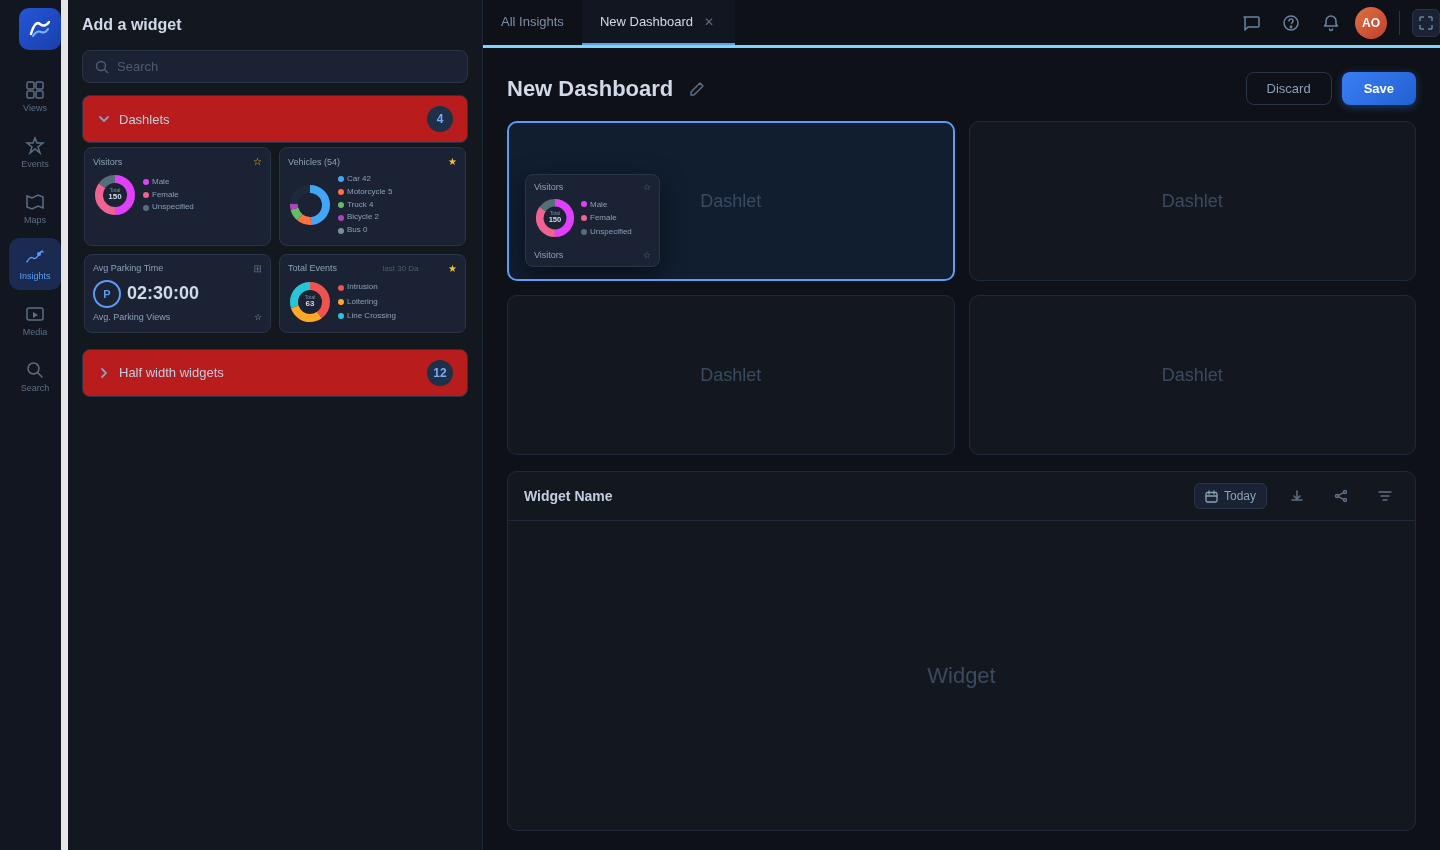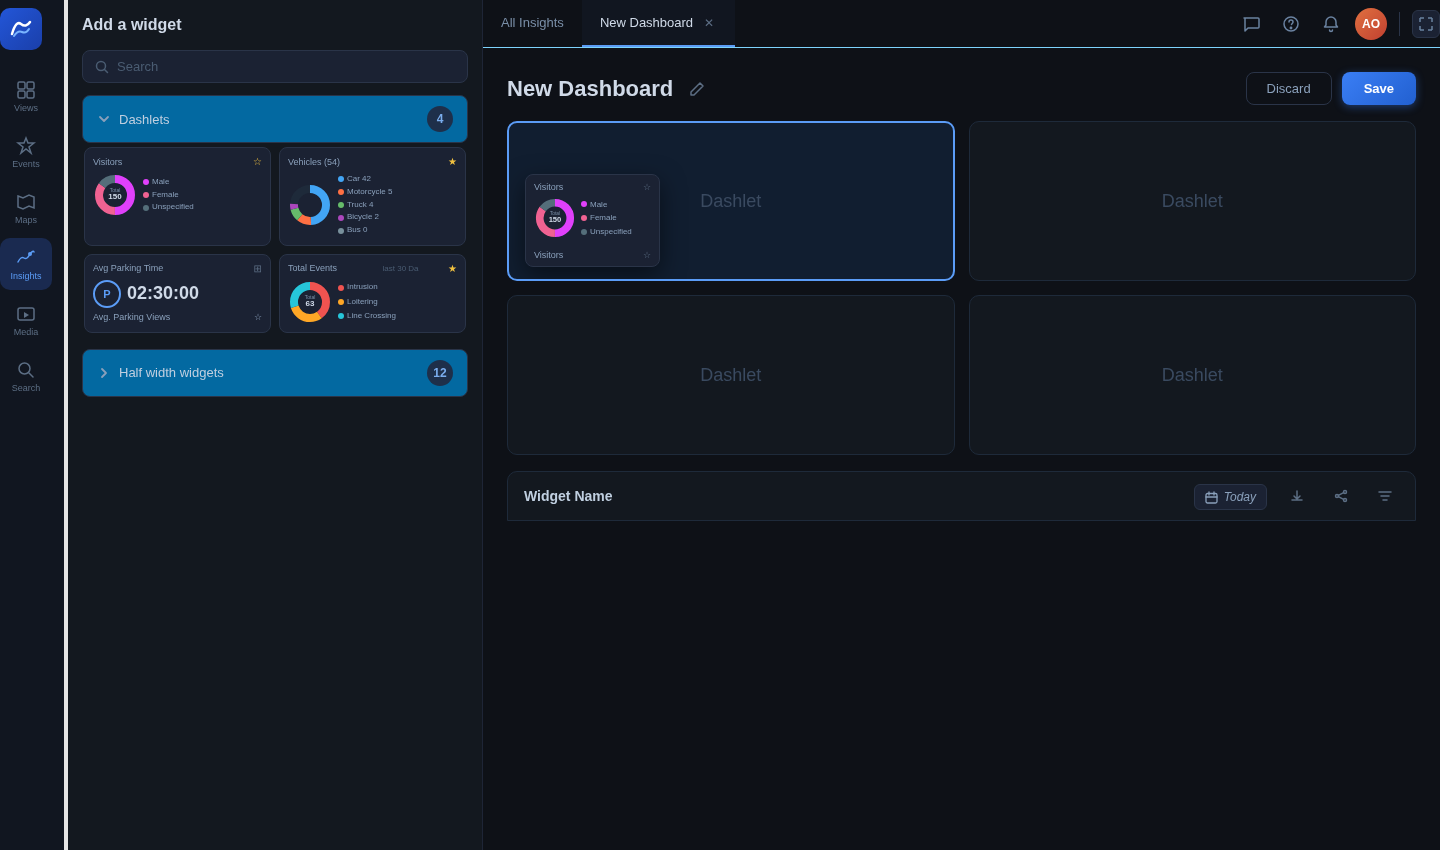--- a/index.html
+++ b/index.html
@@ -13,24 +13,24 @@
       display: flex;
       flex-direction: row;
     }
 
     
     .nav-rail {
       width: 68px;
       background: #111620;
       display: flex;
       flex-direction: column;
-      align-items: flex-start;
+      align-items: flex-end;
       padding: 8px 0;
       gap: 4px;
-      border-right: 4px solid #e5e5e5;
+      border-right: 7px solid #e5e5e5;
       flex-shrink: 0;
     }
     .logo-btn {
       width: 42px;
       height: 42px;
       border-radius: 10px;
       background: linear-gradient(135deg, #2356d8, #1a3faa);
       display: flex;
       align-items: center;
       justify-content: center;
@@ -90,21 +90,21 @@
       font-size: 13px;
       width: 100%;
     }
     .search-box input::placeholder { color: #4a5c72; }
     .search-box svg { color: #4a5c72; flex-shrink: 0; }
 
     .section-row {
       display: flex;
       align-items: center;
       justify-content: space-between;
-      background: #0369a1;
+      background: #b91c1c;
       border: 1px solid #2a3448;
       border-radius: 8px;
       padding: 10px 14px;
       cursor: pointer;
     }
     .section-row-left {
       display: flex;
       align-items: center;
       gap: 8px;
       font-size: 13px;
@@ -219,21 +219,21 @@
       display: flex;
       flex-direction: column;
       overflow: hidden;
     }
 
     
     .tab-bar {
       display: flex;
       align-items: stretch;
       background: #0e1117;
-      border-bottom: 1px solid #7dd3fc;
+      border-bottom: 3px solid #7dd3fc;
       height: 48px;
       flex-shrink: 0;
     }
     .tab {
       display: flex;
       align-items: center;
       padding: 0 18px;
       font-size: 13px;
       cursor: pointer;
       color: #7a8fa8;
@@ -399,23 +399,22 @@
       justify-content: space-between;
     }
     .widget-name-label {
       font-size: 14px;
       font-weight: 600;
       color: #c0cfe0;
       text-align: center;
     }
     .widget-bar-actions {
       display: flex;
-      align-items: flex-end;
+      align-items: center;
       gap: 16px;
-      font-style: italic;
     }
     .widget-date-btn {
       display: flex;
       align-items: center;
       gap: 6px;
       background: #1b2233;
       border: 1px solid #2a3448;
       border-radius: 6px;
       padding: 5px 10px;
       font-size: 12px;
@@ -768,15 +767,18 @@
               <path d="M4.4 6.4l5.2-2.8M4.4 7.6l5.2 2.8" stroke-linecap="round"></path>
             </svg>
           </div>
           <div class="widget-action-icon">
             <svg width="14" height="14" viewBox="0 0 14 14" fill="none" stroke="currentColor" stroke-width="1.5">
               <path d="M1 3h12M3 7h8M5 11h4" stroke-linecap="round"></path>
             </svg>
           </div>
         </div>
       </div>
+      <div class="widget-body">
+        <span>Widget</span>
+      </div>
     </div>
   </div>
 </div>
 
 </body></html>

